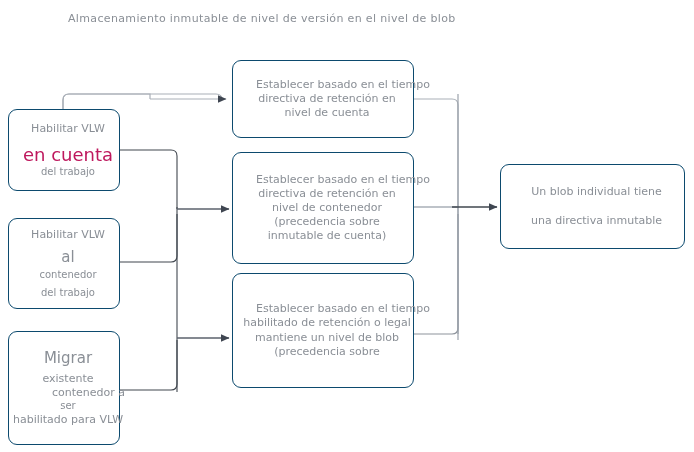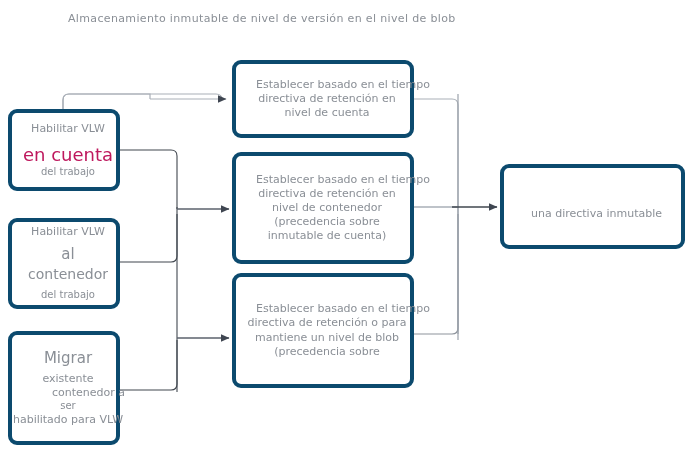--- a/index.html
+++ b/index.html
@@ -26,21 +26,21 @@
     position: absolute;
     left: 0;
     top: 0;
     width: 694px;
     height: 452px;
     pointer-events: none;
   }
   .node {
     position: absolute;
     box-sizing: border-box;
-    border: 4px solid #0c4a6e;
+    border: 1px solid #0c4a6e;
     border-radius: 9px;
     background: #ffffff;
     display: flex;
     flex-direction: column;
     align-items: center;
     justify-content: center;
     text-align: center;
     color: #8a8f96;
     line-height: 1.28;
     padding-left: 8px;
@@ -71,21 +71,21 @@
   #node-account .l3 { font-size: 10px; }
 
   #node-container {
     left: 8px;
     top: 214px;
     width: 112px;
     height: 91px;
   }
   #node-container .l1 { font-size: 11px; margin-bottom: 6px; }
   #node-container .l2 { font-size: 15px; }
-  #node-container .l3 { font-size: 14px; margin-top: 2px; }
+  #node-container .l3 { font-size: 10px; margin-top: 2px; }
   #node-container .l4 { font-size: 10px; margin-top: 5px; }
 
   #node-migrate {
     left: 8px;
     top: 327px;
     width: 112px;
     height: 114px;
   }
   #node-migrate .l1 { font-size: 15px; margin-bottom: 4px; text-align: right; }
   #node-migrate .l2 { font-size: 11px; }
@@ -209,22 +209,23 @@
   <div class="node mid-node" id="node-container-policy">
     <span class="line overflow-line">Establecer basado en el tiempo</span>
     <span class="line">directiva de retención en</span>
     <span class="line">nivel de contenedor</span>
     <span class="line">(precedencia sobre</span>
     <span class="line">inmutable de cuenta)</span>
   </div>
 
   <div class="node mid-node" id="node-blob-policy">
     <span class="line overflow-line">Establecer basado en el tiempo</span>
-    <span class="line wide-line">directiva de retención o para</span>
+    <span class="line wide-line">habilitado de retención o legal</span>
     <span class="line wide-line">mantiene un nivel de blob</span>
     <span class="line">(precedencia sobre</span>
   </div>
 
   <div class="node" id="node-result">
+    <span class="line l1">Un blob individual tiene</span>
     <span class="line l2">una directiva inmutable</span>
   </div>
 
 </div>
 
 </body></html>

